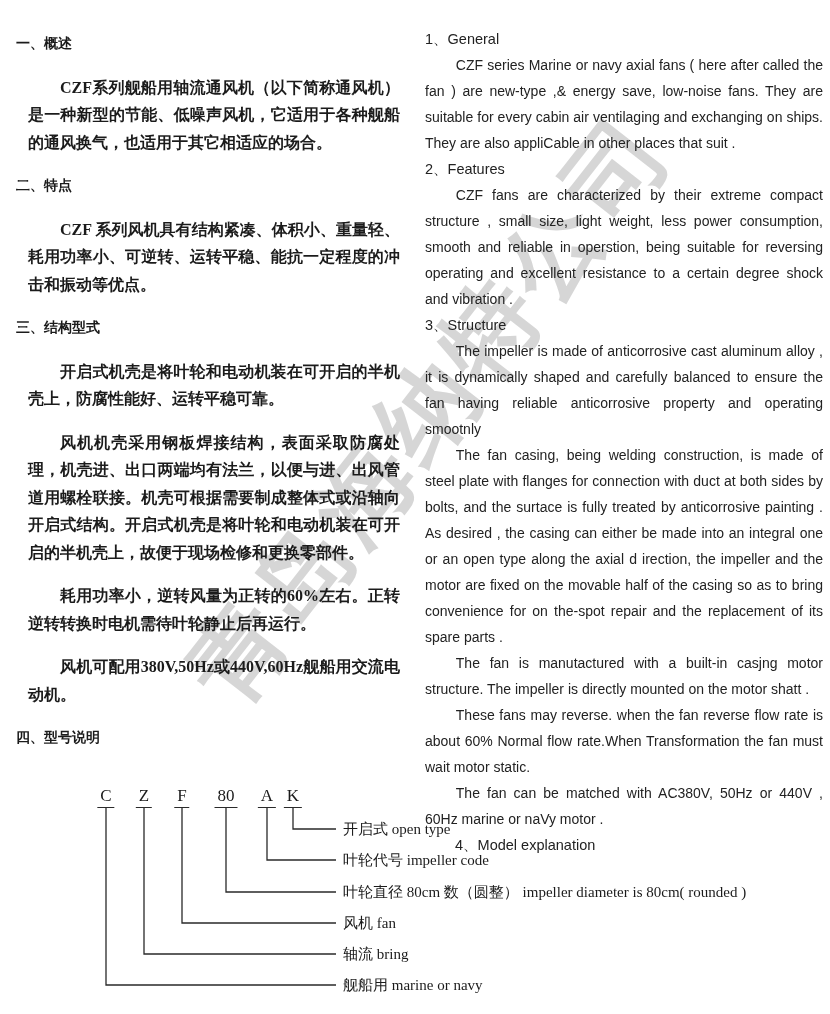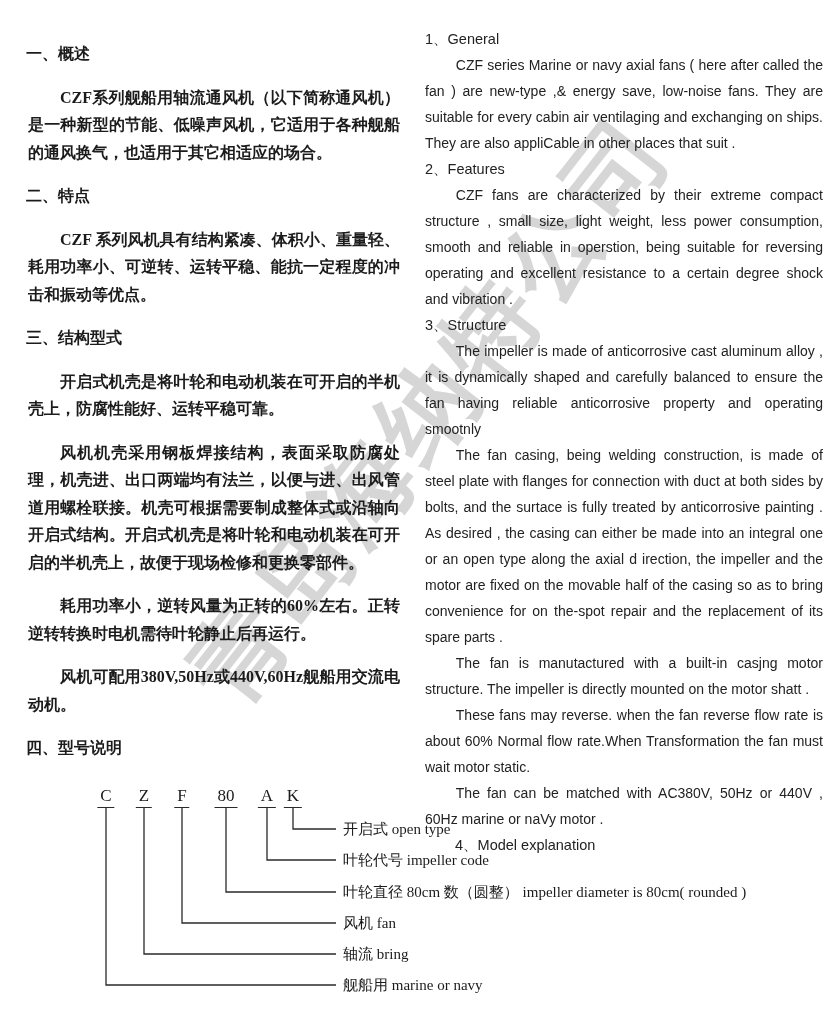--- a/index.html
+++ b/index.html
@@ -30,21 +30,21 @@
   }
   
   .col-left{
     position:absolute;left:12px;top:26px;width:404px;
     font-family:"Liberation Serif", serif;
     font-weight:bold;
     font-size:16px;line-height:27.5px;
     text-align:justify;
     z-index:1;
   }
-  .col-left h2{margin:14px;font-size:16px;line-height:27.5px;}
+  .col-left h2{margin:4px;font-size:14px;line-height:27.5px;}
   .col-left p{margin:16px;text-indent:2em;}
   
   .col-right{
     position:absolute;left:425px;top:26px;width:398px;
     font-family:"Liberation Sans", sans-serif;
     font-size:14px;line-height:26px;
     text-align:justify;
     color:#222;
     z-index:1;
   }

